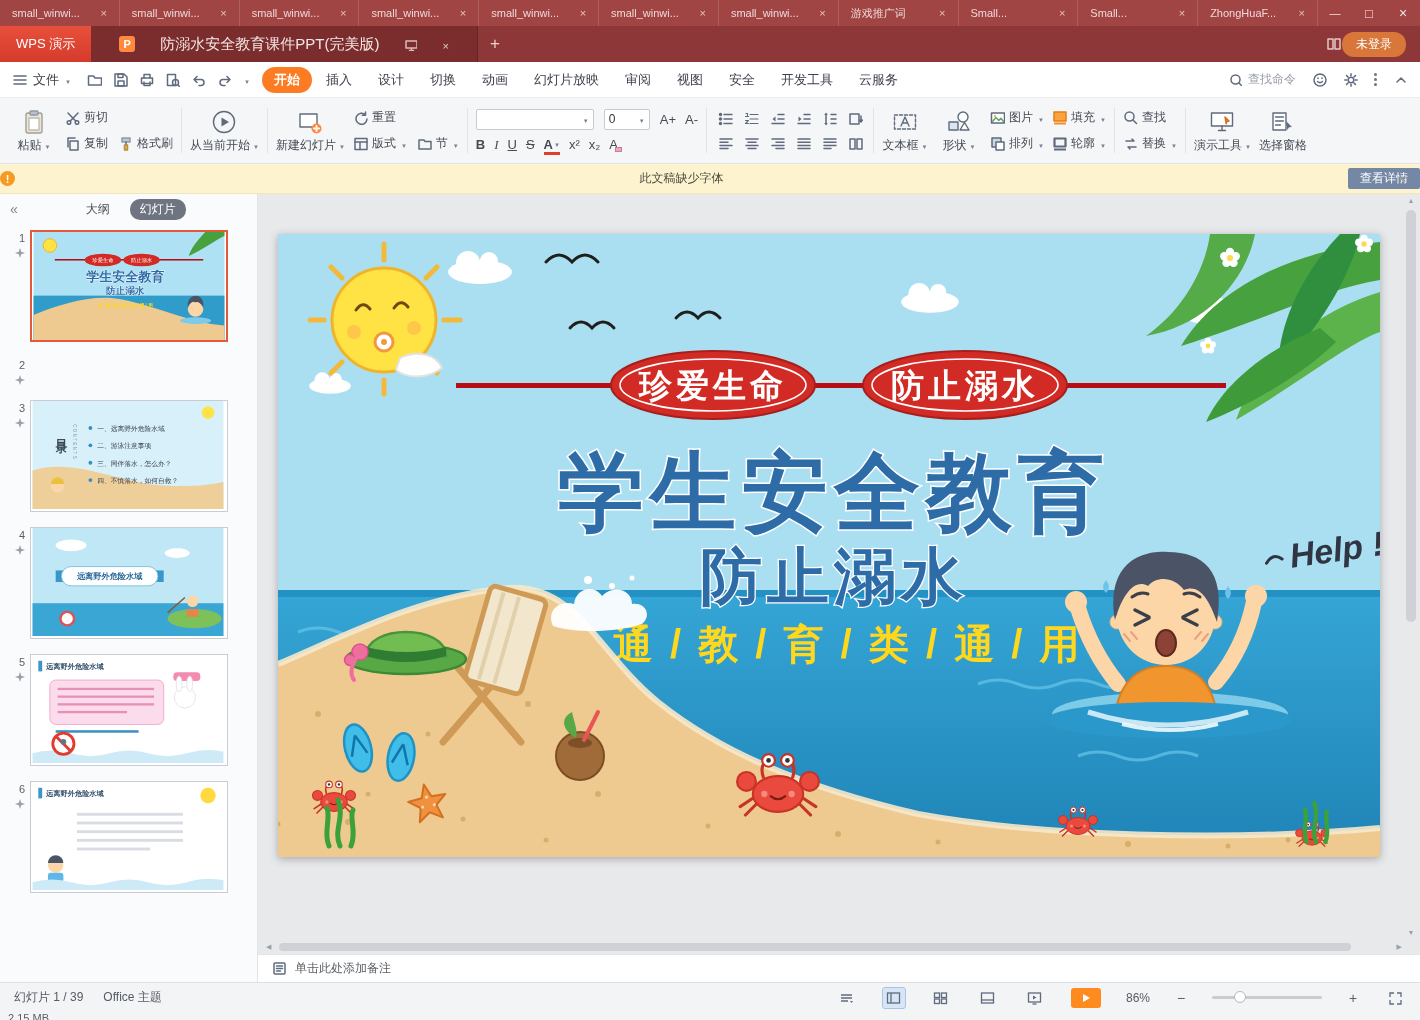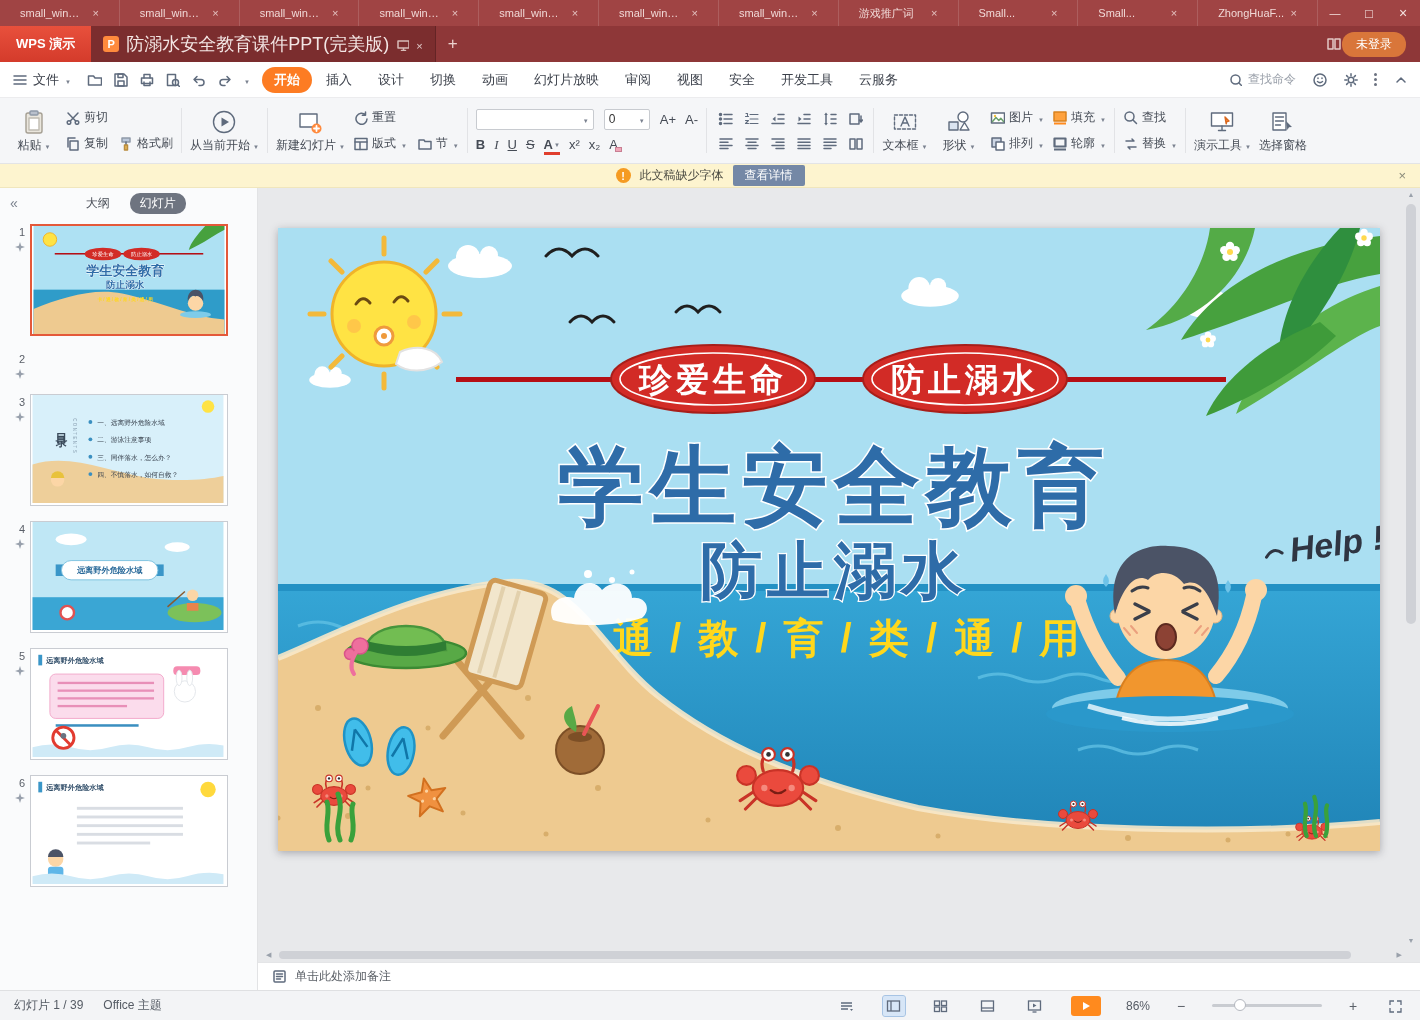--- a/index.html
+++ b/index.html
@@ -2,31 +2,31 @@
 <html><head>
 <meta charset="utf-8">
 <style>
   *{box-sizing:border-box;margin:0;padding:0}
   html,body{width:1420px;height:1020px;overflow:hidden}
   body{font-family:"Liberation Sans","DejaVu Sans",sans-serif;font-size:12px;color:#3c414b;background:#e9eaec}
   .app{width:1420px;height:1020px;display:flex;flex-direction:column}
 
   
   .bb{height:26px;background:#a04444;display:flex;align-items:stretch;color:#f0d8d6;font-size:11px;flex:none}
-  .btab{flex:1 1 0;max-width:126px;min-width:0;display:flex;align-items:center;gap:6px;padding:0 20px;border-right:1px solid rgba(255,255,255,.14)}
+  .btab{flex:1 1 0;max-width:126px;min-width:0;display:flex;align-items:center;gap:6px;padding:0 12px;border-right:1px solid rgba(255,255,255,.14)}
   .btab .lbl{white-space:nowrap;overflow:hidden;text-overflow:ellipsis;flex:1}
   .xico::after{content:"×";font-size:11px;opacity:.85}
   .winctl{margin-left:auto;display:flex}
   .winctl span{width:34px;display:flex;align-items:center;justify-content:center;font-size:11px;color:#f5e4e2}
   .wmin::after{content:"—"} .wmax::after{content:"□";font-size:13px} .wcls::after{content:"×";font-size:14px}
 
   
   .db{height:36px;background:#8e3738;display:flex;align-items:stretch;flex:none}
-  .wpschip{display:flex;align-items:center;padding:0 16px;background:linear-gradient(#e8503c,#d43b2b);color:#fff;font-size:13px;font-weight:bold}
-  .doctab{display:flex;align-items:center;gap:7px;padding:0 12px;background:#7b2d2e;color:#f3e6e4;font-size:18px;border-right:1px solid rgba(0,0,0,.18)}
+  .wpschip{display:flex;align-items:center;padding:0 16px;background:linear-gradient(#e8503c,#d43b2b);color:#fff;font-size:13px;font-weight:normal}
+  .doctab{display:flex;align-items:center;gap:25px;padding:0 28px;background:#7b2d2e;color:#f3e6e4;font-size:15px;border-right:1px solid rgba(0,0,0,.18)}
   .wppico{width:16px;height:16px;border-radius:3px;background:#ff8a3d;color:#fff;font-weight:bold;font-size:11px;display:flex;align-items:center;justify-content:center;flex:none}
   .wppico::after{content:"P"}
   .addtab{width:34px;display:flex;align-items:center;justify-content:center;color:#ecd2ce;font-size:17px}
   .addtab::after{content:"+"}
   .db-right{margin-left:auto;display:flex;align-items:center;gap:0;padding-right:14px}
   .login{background:#d9763a;color:#fff;font-size:12px;padding:4px 14px;border-radius:12px}
 
   
   .mb{height:36px;background:#fff;border-bottom:1px solid #ececee;display:flex;align-items:center;padding:0 12px;font-size:13px;flex:none}
   .fileitem{display:flex;align-items:center;gap:5px;padding:0 6px}
@@ -55,21 +55,21 @@
   .fb{font-weight:bold}.fi{font-style:italic;font-family:"Liberation Serif",serif}.fu{text-decoration:underline}.fs{text-decoration:line-through}
   .fcol{position:relative;font-weight:bold}
   .fcol i{position:absolute;left:0;right:0;bottom:-3px;height:3px;background:#e03e2d}
   .fclear{position:relative;color:#454b55}
   .fclear i{position:absolute;right:-4px;bottom:0;width:7px;height:5px;background:#f0a6b8;border:1px solid #c87f93}
   .icbtn{width:20px;height:18px;display:flex;align-items:center;justify-content:center}
   .ic{stroke:#5f6b7d;fill:none;stroke-width:1.5;stroke-linecap:round;stroke-linejoin:round;width:15px;height:15px;flex:none}
   .bic{stroke:#5f6b7d;fill:none;stroke-width:1.4;stroke-linecap:round;stroke-linejoin:round;width:26px;height:26px;flex:none}
 
   
-  .warn{height:24px;background:#fdf4cf;border-bottom:1px solid #f0e6bd;display:flex;align-items:center;justify-content:center;gap:9px;font-size:12px;color:#4a4a42;position:relative;flex:none}
+  .warn{height:30px;background:#fdf4cf;border-bottom:1px solid #f0e6bd;display:flex;align-items:center;justify-content:space-between;gap:9px;font-size:12px;color:#4a4a42;position:relative;flex:none}
   .wic{width:15px;height:15px;border-radius:50%;background:#f59b22;color:#fff;font-size:11px;font-weight:bold;display:flex;align-items:center;justify-content:center}
   .wic::after{content:"!"}
   .wbtn{background:#7488a6;color:#fff;font-size:12px;padding:2px 12px;border-radius:2px}
   .wx{position:absolute;right:14px;color:#8a8a7a;font-size:13px}
   .wx::after{content:"×"}
 
   
   .ws{flex:1;display:flex;min-height:0}
   .lp{width:258px;background:#fafbfc;border-right:1px solid #e2e3e5;display:flex;flex-direction:column;flex:none}
   .lph{height:30px;display:flex;align-items:center;padding:0 10px;font-size:12px;color:#4a4f58;flex:none}
@@ -1040,14 +1040,15 @@
           <div class="zknob"></div>
         </div>
       <span class="zsym">+</span>
       <span class="vic">
           <svg class="vicsvg">
             <path d="M2,6 V2 h4 M9,2 h4 v4 M13,9 v4 h-4 M6,13 H2 v-4"></path>
           </svg>
         </span>
     </div>
   </div>
+  <div class="clip"><span>2.15 MB</span></div>
 
 </div>
 
 </body></html>

